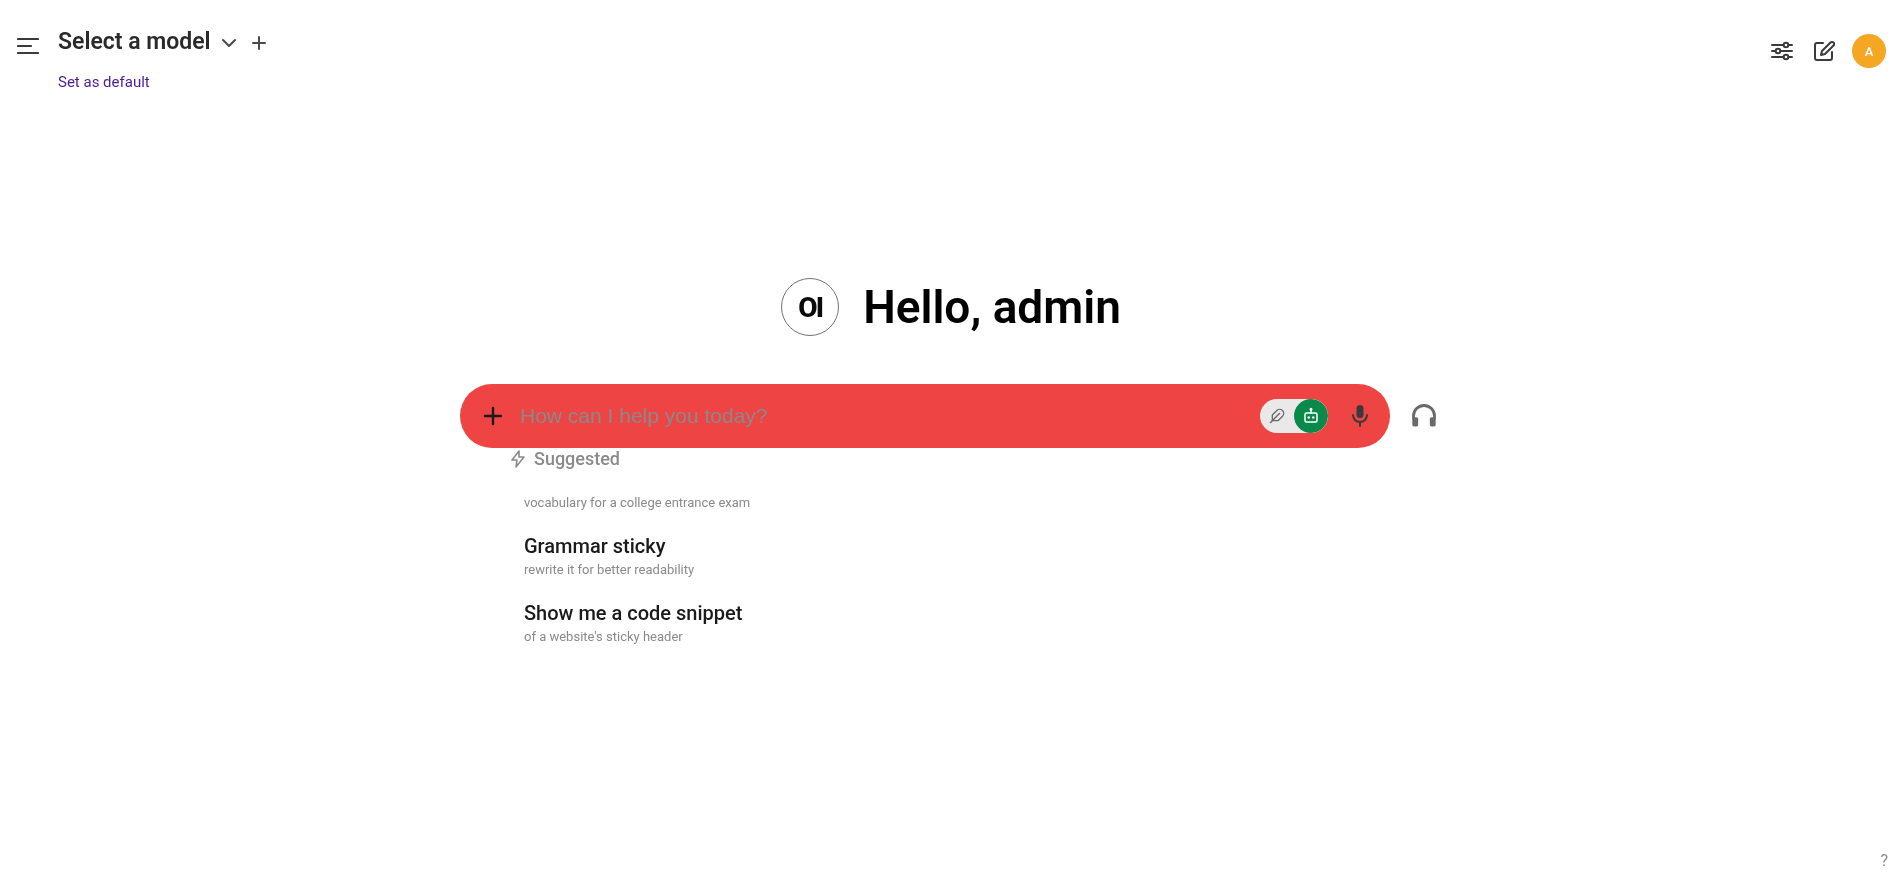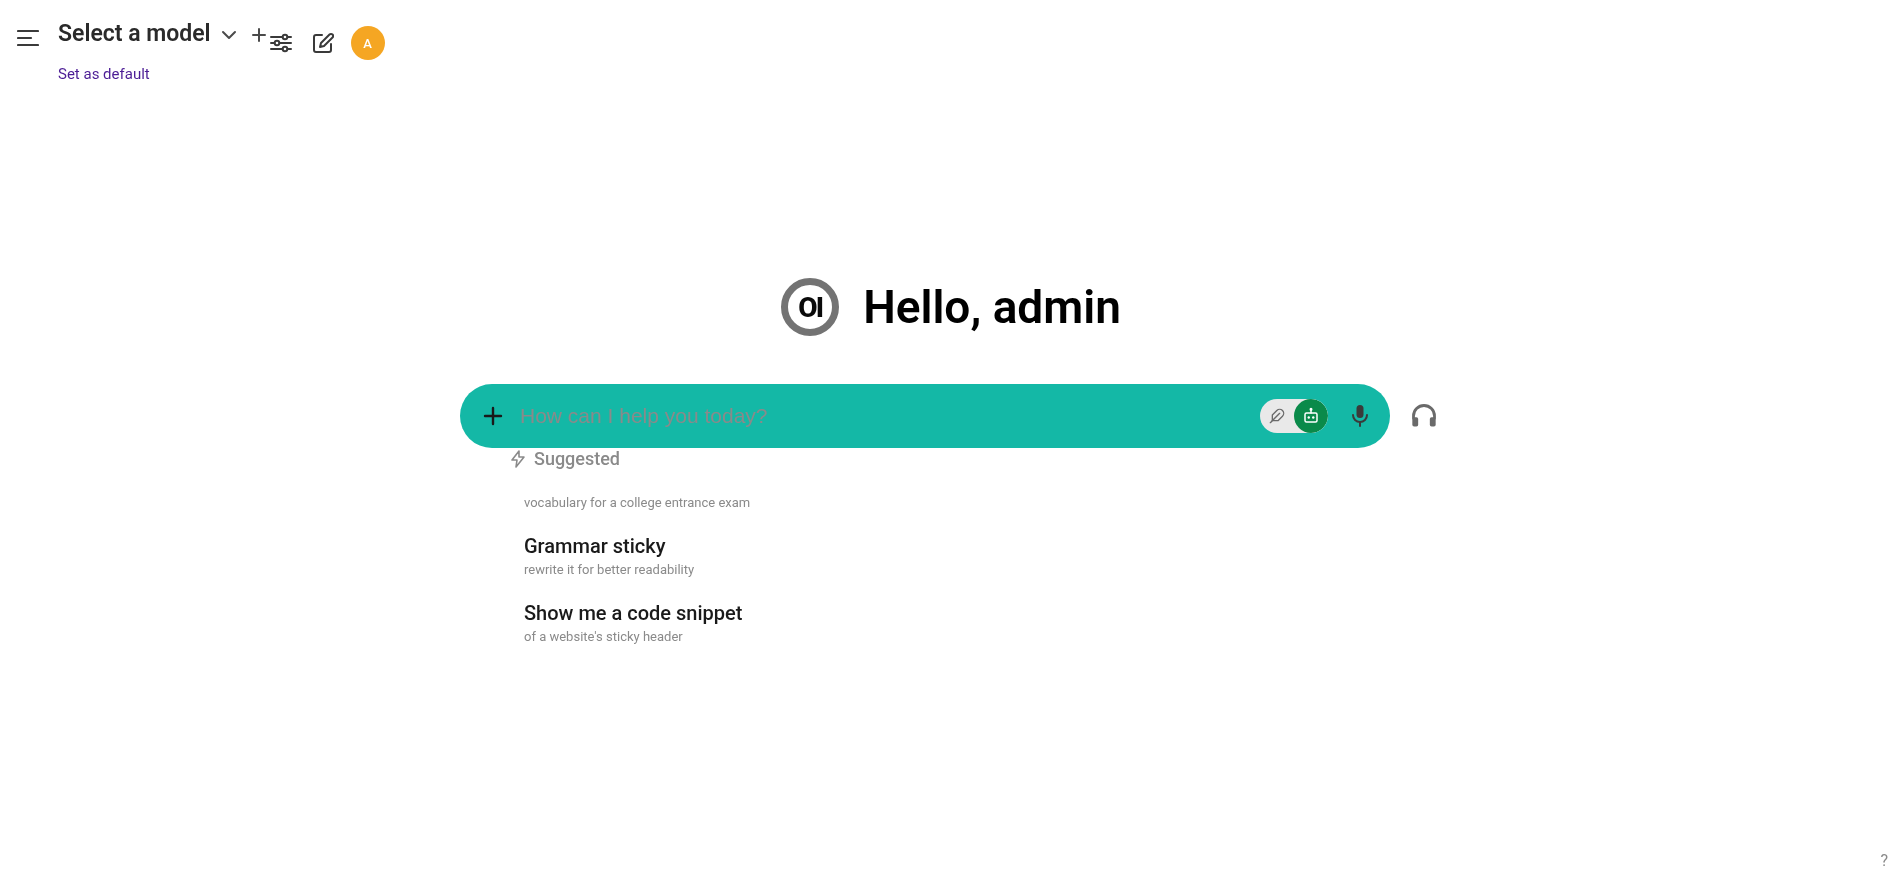--- a/index.html
+++ b/index.html
@@ -14,22 +14,22 @@
       height: 880px;
       position: relative;
       overflow: hidden;
       color: #1a1a1a;
     }
     
     
     .header {
       display: flex;
       align-items: flex-start;
-      justify-content: flex-start;
-      padding: 20px 16px 0 14px;
+      justify-content: space-between;
+      padding: 28px 16px 0 14px;
     }
     .header-left {
       display: flex;
       align-items: flex-start;
       gap: 16px;
     }
     .hamburger-btn {
       width: 28px;
       height: 28px;
       display: flex;
@@ -109,21 +109,21 @@
     .greeting-row {
       display: flex;
       align-items: center;
       gap: 24px;
       margin-bottom: 48px;
     }
     .logo-circle {
       width: 58px;
       height: 58px;
       border-radius: 50%;
-      border: 7px solid #737373;
+      border: 1px solid #737373;
       display: flex;
       align-items: center;
       justify-content: center;
       font-size: 28px;
       font-weight: 800;
       letter-spacing: -2px;
       color: #0a0a0a;
     }
     .greeting-text {
       font-size: 46px;
@@ -133,21 +133,21 @@
 
     
     .input-row {
       display: flex;
       align-items: center;
       gap: 16px;
       width: 100%;
       justify-content: center;
     }
     .input-bar {
-      background: #14b8a6;
+      background: #ef4444;
       border-radius: 999px;
       height: 64px;
       width: 930px;
       display: flex;
       align-items: center;
       padding: 0 14px 0 22px;
       gap: 16px;
     }
     .input-plus {
       cursor: pointer;

